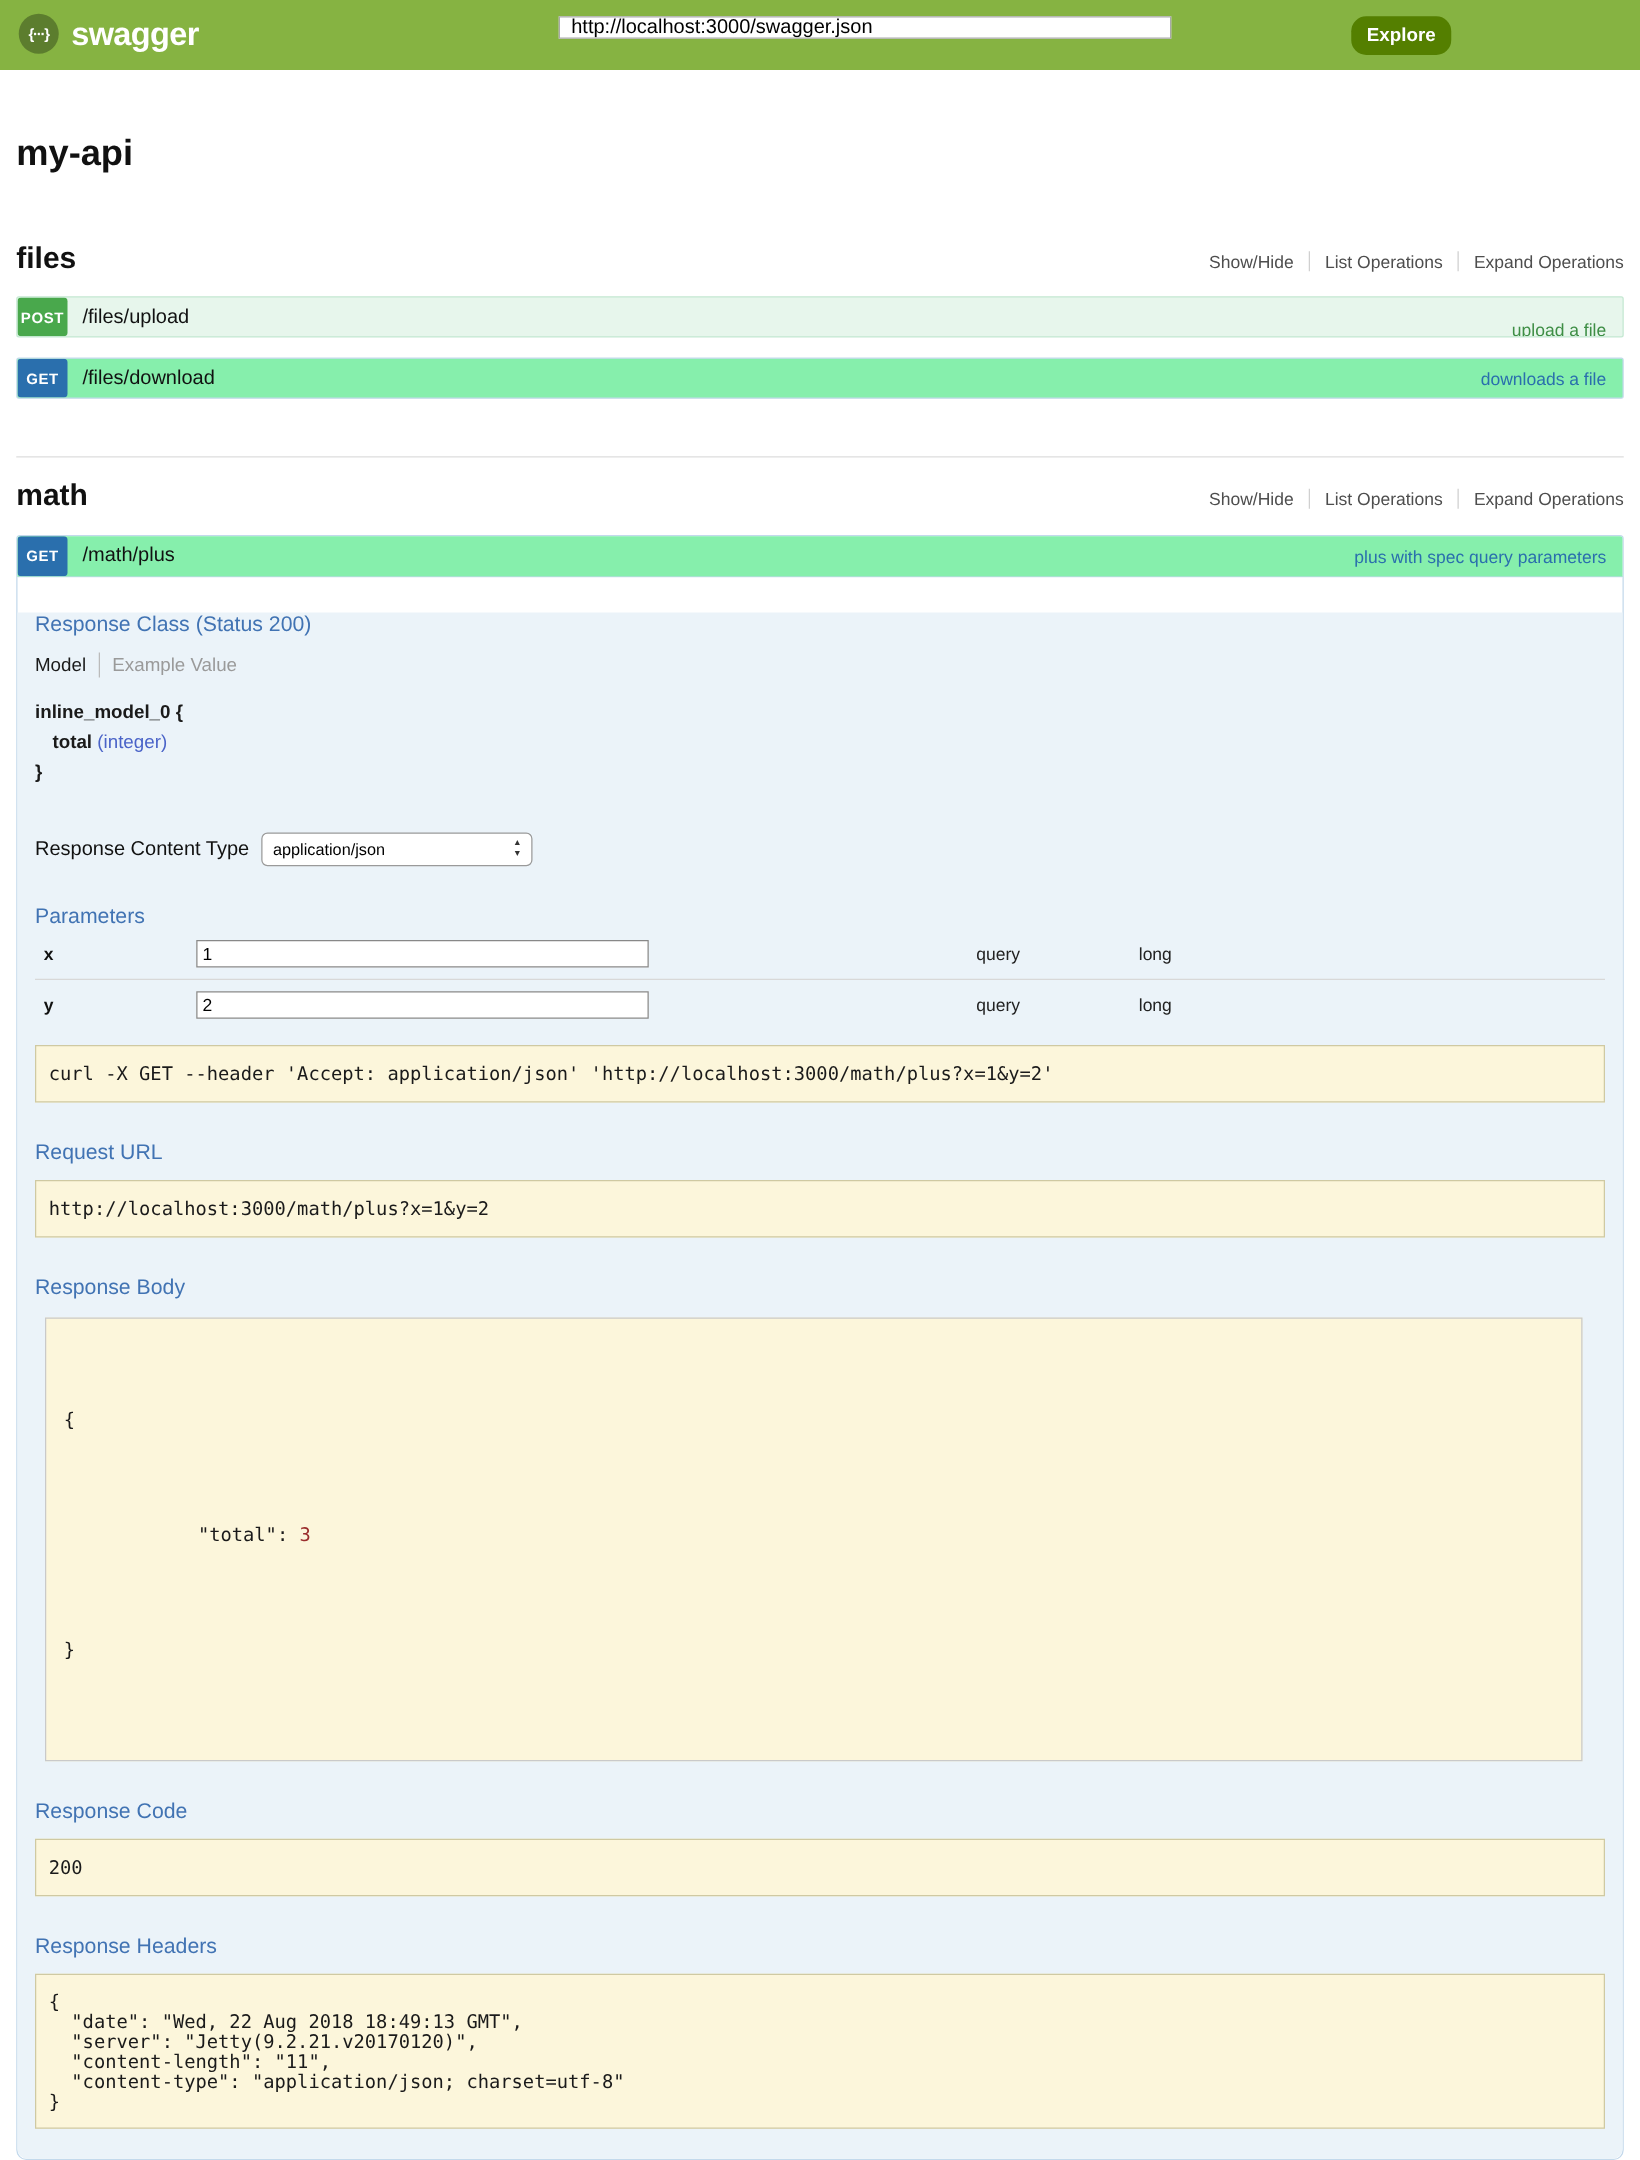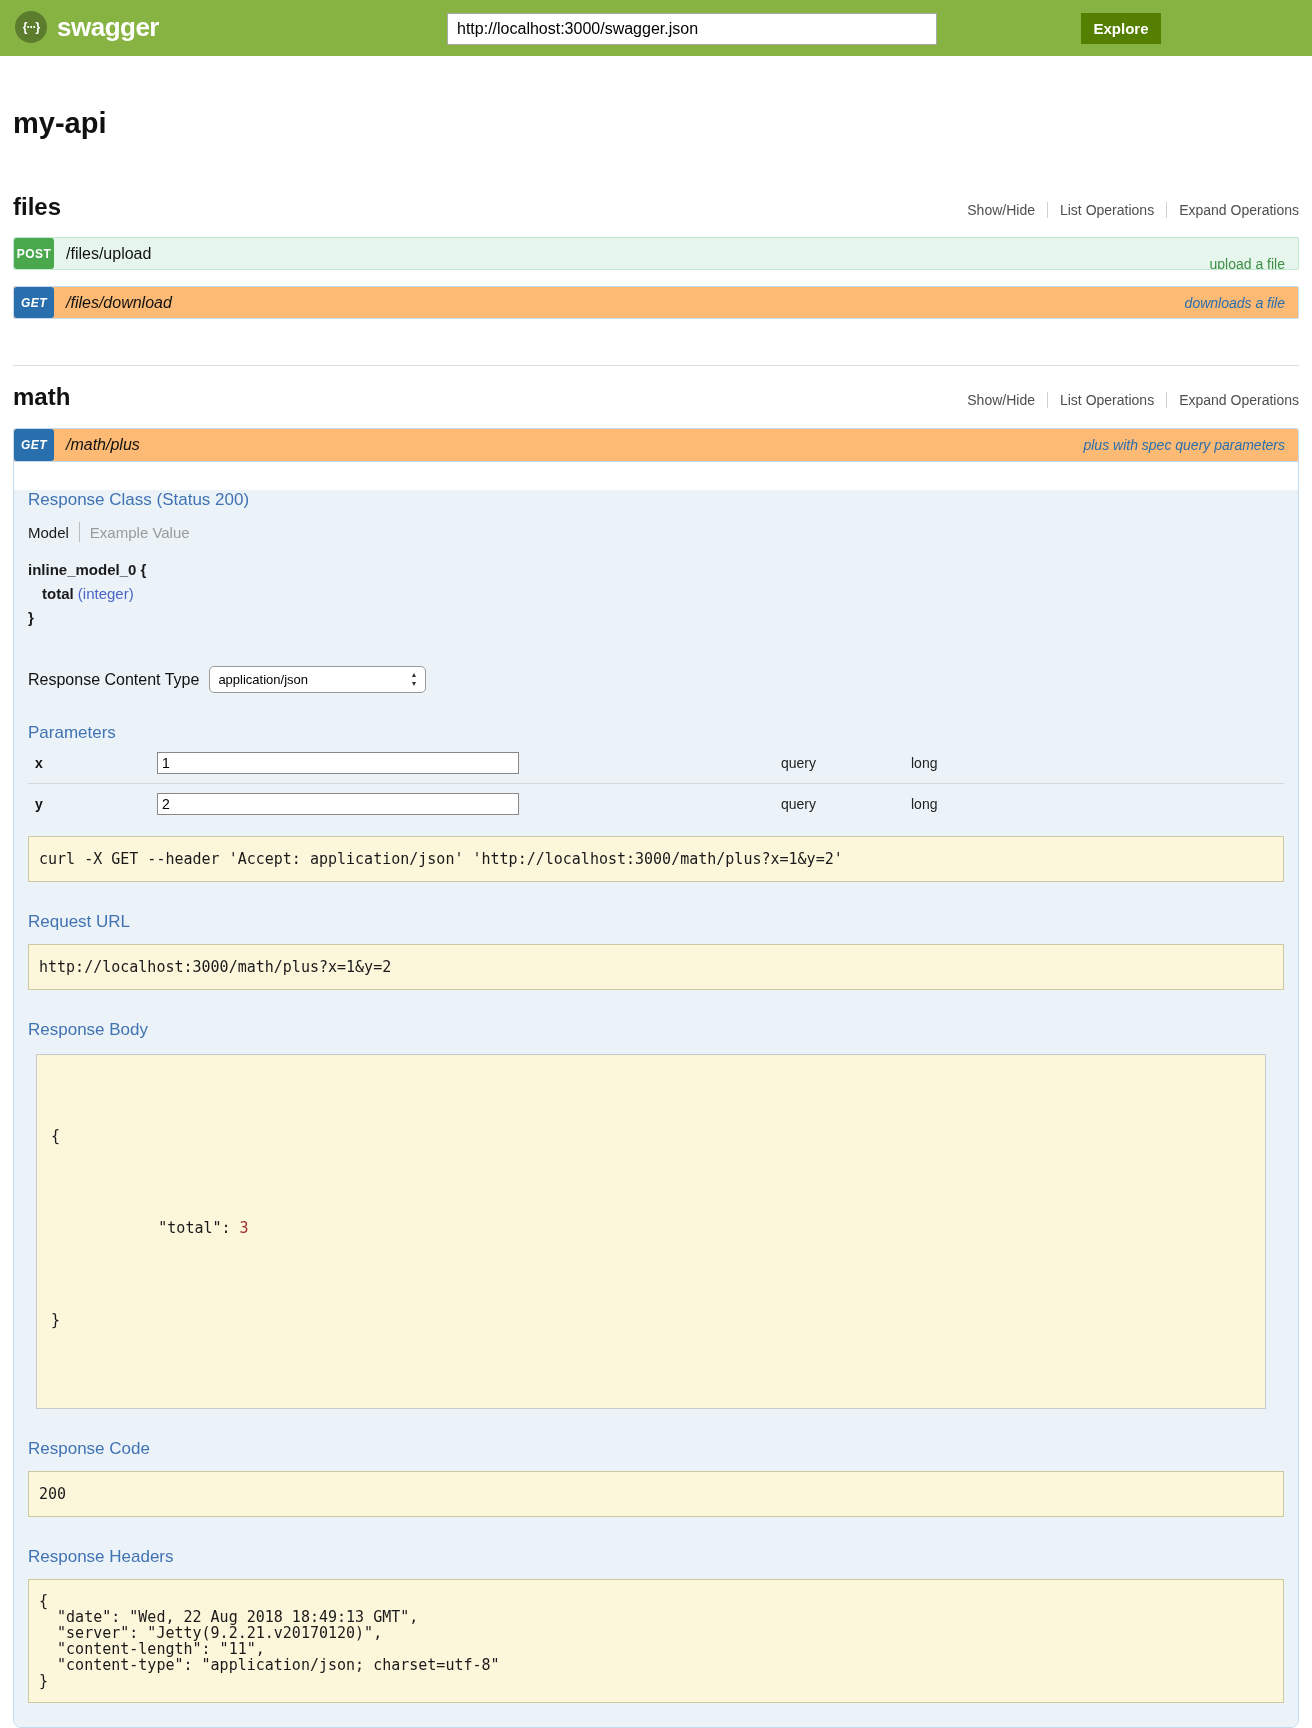--- a/index.html
+++ b/index.html
@@ -6,26 +6,26 @@
   html,body { margin:0; padding:0; background:#fff; font-family:"Liberation Sans", sans-serif; color:#222; }
   body { width:1312px; position:relative; }
 
   
   .topbar { position:relative; height:56px; background:#86b342; }
   .brand { position:absolute; left:15px; top:11px; display:flex; align-items:center; cursor:pointer; }
   .logo-circle { width:32px; height:32px; border-radius:50%; background:#5c7d2e; color:#fff;
                  display:flex; align-items:center; justify-content:center;
                  font-weight:bold; font-size:12px; letter-spacing:-1px; }
   .brand-text { color:#fff; font-weight:bold; font-size:26px; margin-left:10px; letter-spacing:-0.5px; }
-  .url-input { position:absolute; left:447px; top:13px; width:490px; height:32px;
+  .url-input { position:absolute; left:447px; top:13px; width:490px; height:18px;
                border:1px solid #a9a9a9; background:#fff; font-size:16px; padding:4px 9px;
                font-family:"Liberation Sans",sans-serif; }
   .explore-btn { position:absolute; left:1081px; top:13px; width:80px; height:31px;
                  background:#547f00; color:#fff; font-weight:bold; font-size:15px;
-                 border:none; border-radius:0; cursor:pointer; }
+                 border:none; border-radius:12px; cursor:pointer; }
 
   .wrap { margin:0 13px; }
 
   h1.api-title { font-size:29px; font-weight:bold; margin:51px 0 0 0; color:#111; }
 
   
   .resource-head { display:flex; align-items:baseline; justify-content:space-between; }
   .resource-head.files { margin-top:53px; }
   .resource-head.math  { margin-top:17px; }
   .resource-title { font-size:24px; font-weight:bold; color:#111; }
@@ -39,21 +39,21 @@
   .endpoint { display:flex; align-items:stretch; height:33px; margin-top:16px;
               border-radius:2px; overflow:hidden; }
   .endpoint .badge { width:40px; display:flex; align-items:center; justify-content:center;
                      color:#fff; font-weight:bold; font-size:12px; letter-spacing:0.5px;
                      border-radius:3px; cursor:pointer; }
   .endpoint .path { align-self:center; font-size:16px; color:#111; margin-left:12px; cursor:pointer; flex:1; }
   .endpoint .summary { align-self:center; font-size:14px; margin-right:13px; cursor:pointer; }
   .endpoint.post { background:#e7f6ec; border:1px solid #c3e8d1; }
   .endpoint.post .badge { background:#49a84c; }
   .endpoint.post .summary { color:#3e8e45;margin-top:20px; }
-  .endpoint.get { background:#fdba74; border:1px solid #c3d9ec;font-style:italic; }
+  .endpoint.get { background:#86efac; border:1px solid #c3d9ec; }
   .endpoint.get .badge { background:#2a6fad; }
   .endpoint.get .summary { color:#2a6fad; }
 
   
   .operation { margin-top:17px; border:1px solid #c3d9ec; border-radius:3px 3px 8px 8px; }
   .operation .op-row { margin-top:0; border:none; border-bottom:1px solid #c3d9ec; border-radius:2px 2px 0 0; }
   .op-content { background:#ebf3f9; padding:0 14px 24px 14px; border-radius:0 0 8px 8px; }
 
   .blue-head { color:#4173b3; font-size:17px; font-weight:normal; margin:30px 0 0 0; }
   .rc-head { margin-top:28px; }

